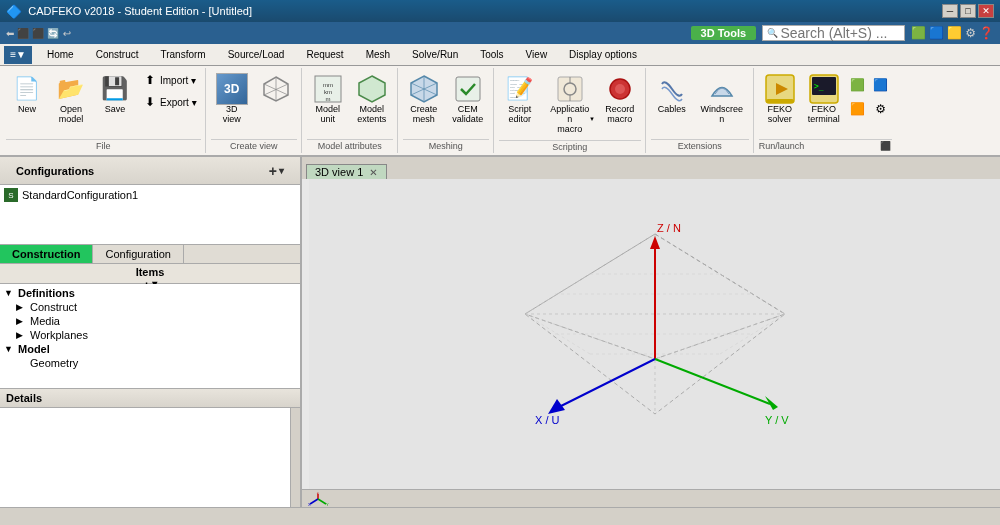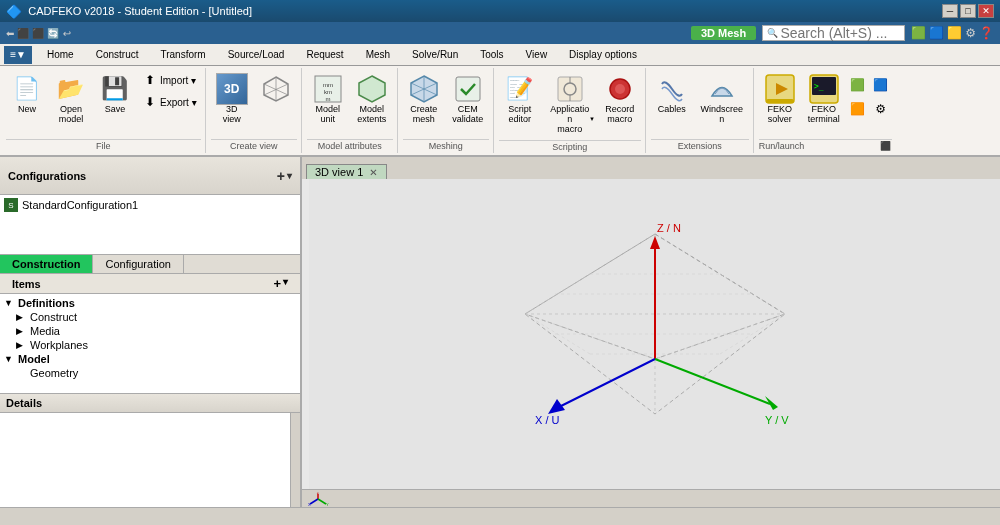--- a/index.html
+++ b/index.html
@@ -94,42 +94,42 @@
       background: #f0ede8;
       border-right: 2px solid #aaa;
       display: flex; flex-direction: column;
     }
 
     
     .config-header {
       background: linear-gradient(to bottom, #e8e4dc, #d8d4cc);
       border-bottom: 1px solid #aaa;
       display: flex; align-items: center; justify-content: space-between;
-      height: 38px; padding: 0 8px;
+      height: 28px; padding: 0 16px;
       font-weight: bold; font-size: 11px;
     }
     .config-content {
       background: white; flex: 0 0 60px; padding: 2px 4px;
       border-bottom: 1px solid #aaa; overflow: hidden;
     }
     .config-item { display: flex; align-items: center; gap: 4px; padding: 1px 0; cursor: pointer; }
 
     
     .panel-tabs { display: flex; background: #e0dcd4; border-bottom: 1px solid #aaa; }
     .panel-tab {
       padding: 3px 12px; cursor: pointer; font-size: 11px;
       border-right: 1px solid #aaa;
     }
     .panel-tab.active { background: #22c55e; font-weight: bold; }
 
     
     .items-header {
       display: flex; align-items: center; justify-content: space-between;
       padding: 2px 12px; font-weight: bold; font-size: 11px;
-      background: #e8e4dc; border-bottom: 1px solid #aaa; height: 20px;
+      background: #e8e4dc; border-bottom: 1px solid #aaa; height: 20px; flex-direction: column;
     }
     .items-content { background: white; flex: 1; padding: 2px 4px; overflow: auto; }
     .tree-item { display: flex; align-items: center; gap: 2px; padding: 1px 0; cursor: pointer; font-size: 11px; }
     .tree-expand { width: 12px; font-size: 9px; }
     .indent1 { padding-left: 12px; }
 
     
     .details-header {
       background: linear-gradient(to bottom, #e8e4dc, #d8d4cc);
       border-top: 1px solid #aaa; border-bottom: 1px solid #aaa;
@@ -180,21 +180,21 @@
     <div class="titlebar-btn">□</div>
     <div class="titlebar-btn" style="background:#c84040; color:white;">✕</div>
   </div>
 </div>
 
 <div style="background:#2a6090; height:22px; display:flex; align-items:center; justify-content:space-between; padding:0 6px;">
   <div style="display:flex; gap:4px;">
     <span style="color:#ccc; font-size:10px;">⬅ ⬛ ⬛ 🔄 ↩</span>
   </div>
   <div style="display:flex; align-items:center; gap:6px;">
-    <div style="background:#4ab04a; color:white; padding:1px 10px; font-size:11px; font-weight:bold; border-radius:2px;">3D Mesh</div>
+    <div style="background:#4ab04a; color:white; padding:1px 10px; font-size:11px; font-weight:bold; border-radius:2px;">3D Tools</div>
     <div style="background:white; display:flex; align-items:center; padding:1px 4px; gap:2px; height:16px; border:1px solid #aaa;">
       <span style="font-size:9px; color:#666;">🔍</span>
       <input type="text" style="border: none; outline: none; font-size: 14px; width: 120px; background: transparent;" placeholder="Search (Alt+S) ...">
     </div>
     <span style="color:#ccc; font-size:12px; display:flex; gap:3px;">
       <span>🟩</span>
       <span>🟦</span>
       <span>🟨</span>
       <span>⚙</span>
       <span>❓</span>

